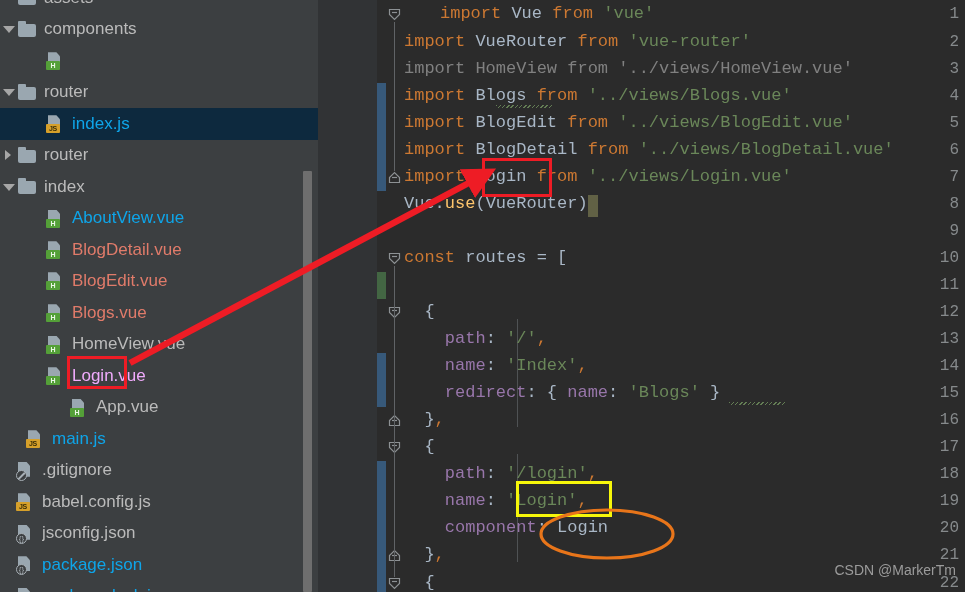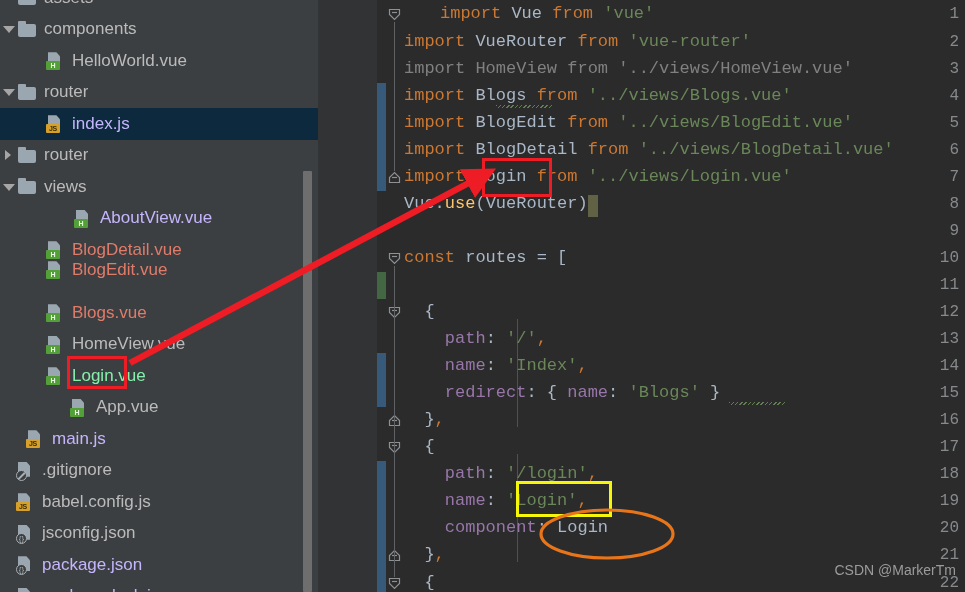--- a/index.html
+++ b/index.html
@@ -139,23 +139,23 @@
     width: 11px; height: 11px;
     font-size: 8px;
     line-height: 11px;
     text-align: center;
     color: #a8b0b6;
     z-index: 2;
   }
   .tree-label { overflow: hidden; text-align: right; }
 
   .c-grey   { color: #bbbbbb; }
-  .c-blue   { color: #c4b5fd; }
+  .c-blue   { color: #0ea5e9; }
   .c-red    { color: #e07b6a; }
-  .c-green  { color: #86efac; }
+  .c-green  { color: #f0abfc; }
 
   #sidebar-scrollbar {
     position: absolute;
     left: 303px;
     top: 171px;
     width: 9px;
     height: 421px;
     background: #6e6e6e;
     border-radius: 1px;
   }
@@ -279,21 +279,20 @@
         <div class="tree-row" style="position: absolute; left: 0px; width: 318px; top: 13.5px;">
           <span class="twisty open" style="margin-left: 2px;"></span>
           <span class="ico folder"></span>
           <span class="tree-label c-grey">components</span>
         </div>
         <div class="tree-row" style="position: absolute; left: 0px; width: 318px; top: 45px;">
           <span class="twisty " style="margin-left: 30px;"></span>
           <span class="ico file">
             <span class="badge vue">H</span>
           </span>
-          <span class="tree-label c-grey">HelloWorld.vue</span>
         </div>
         <div class="tree-row" style="position: absolute; left: 0px; width: 318px; top: 76.5px;">
           <span class="twisty open" style="margin-left: 2px;"></span>
           <span class="ico folder"></span>
           <span class="tree-label c-grey">router</span>
         </div>
         <div class="tree-row selected" style="position: absolute; left: 0px; width: 318px; top: 108px;">
           <span class="twisty " style="margin-left: 30px;"></span>
           <span class="ico file">
             <span class="badge js">JS</span>
@@ -301,37 +300,37 @@
           <span class="tree-label c-blue">index.js</span>
         </div>
         <div class="tree-row" style="position: absolute; left: 0px; width: 318px; top: 139.5px;">
           <span class="twisty closed" style="margin-left: 2px;"></span>
           <span class="ico folder"></span>
           <span class="tree-label c-grey">router</span>
         </div>
         <div class="tree-row" style="position: absolute; left: 0px; width: 318px; top: 171px;">
           <span class="twisty open" style="margin-left: 2px;"></span>
           <span class="ico folder"></span>
-          <span class="tree-label c-grey">views</span>
-        </div>
-        <div class="tree-row" style="position: absolute; left: 0px; width: 318px; top: 202.5px; padding-left: 28px;">
+          <span class="tree-label c-grey">index</span>
+        </div>
+        <div class="tree-row" style="position: absolute; left: 0px; width: 318px; top: 202.5px;">
           <span class="twisty " style="margin-left: 30px;"></span>
           <span class="ico file">
             <span class="badge vue">H</span>
           </span>
           <span class="tree-label c-blue">AboutView.vue</span>
         </div>
         <div class="tree-row" style="position: absolute; left: 0px; width: 318px; top: 234px;">
           <span class="twisty " style="margin-left: 30px;"></span>
           <span class="ico file">
             <span class="badge vue">H</span>
           </span>
           <span class="tree-label c-red">BlogDetail.vue</span>
         </div>
-        <div class="tree-row" style="position: absolute; left: 0px; width: 318px; top: 254px;">
+        <div class="tree-row" style="position: absolute; left: 0px; width: 318px; top: 265px;">
           <span class="twisty " style="margin-left: 30px;"></span>
           <span class="ico file">
             <span class="badge vue">H</span>
           </span>
           <span class="tree-label c-red">BlogEdit.vue</span>
         </div>
         <div class="tree-row" style="position: absolute; left: 0px; width: 318px; top: 297px;">
           <span class="twisty " style="margin-left: 30px;"></span>
           <span class="ico file">
             <span class="badge vue">H</span>

